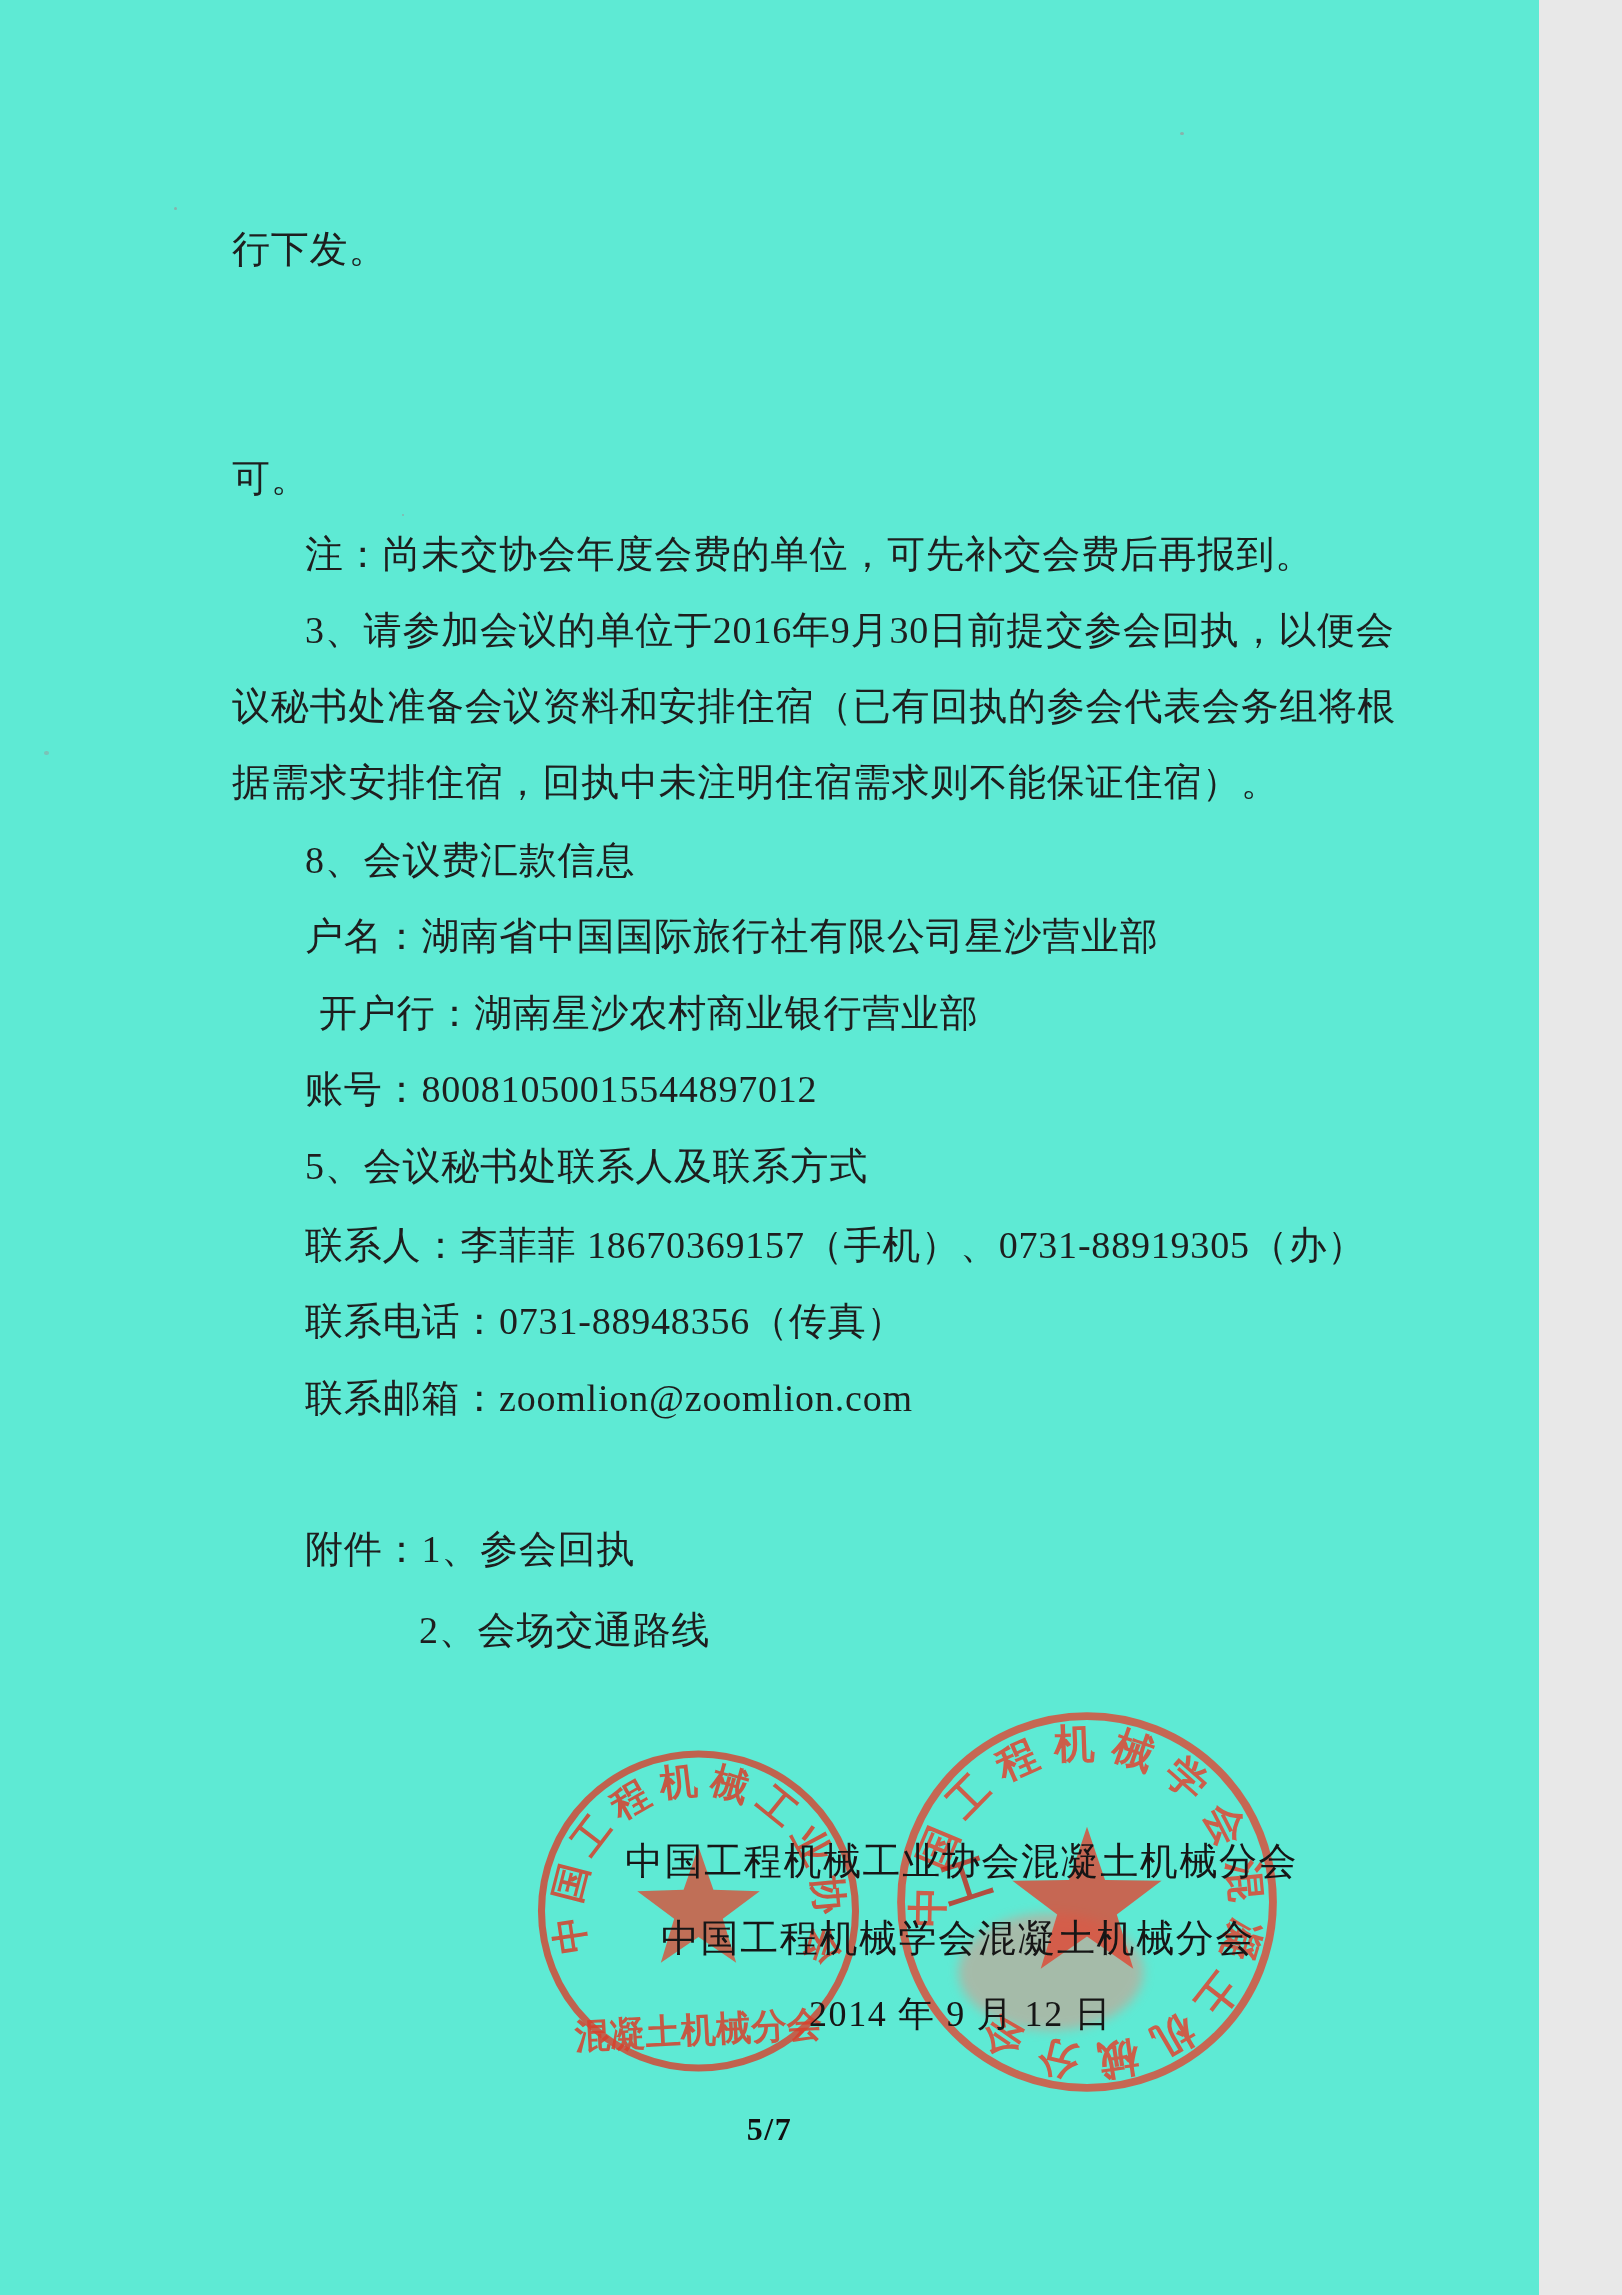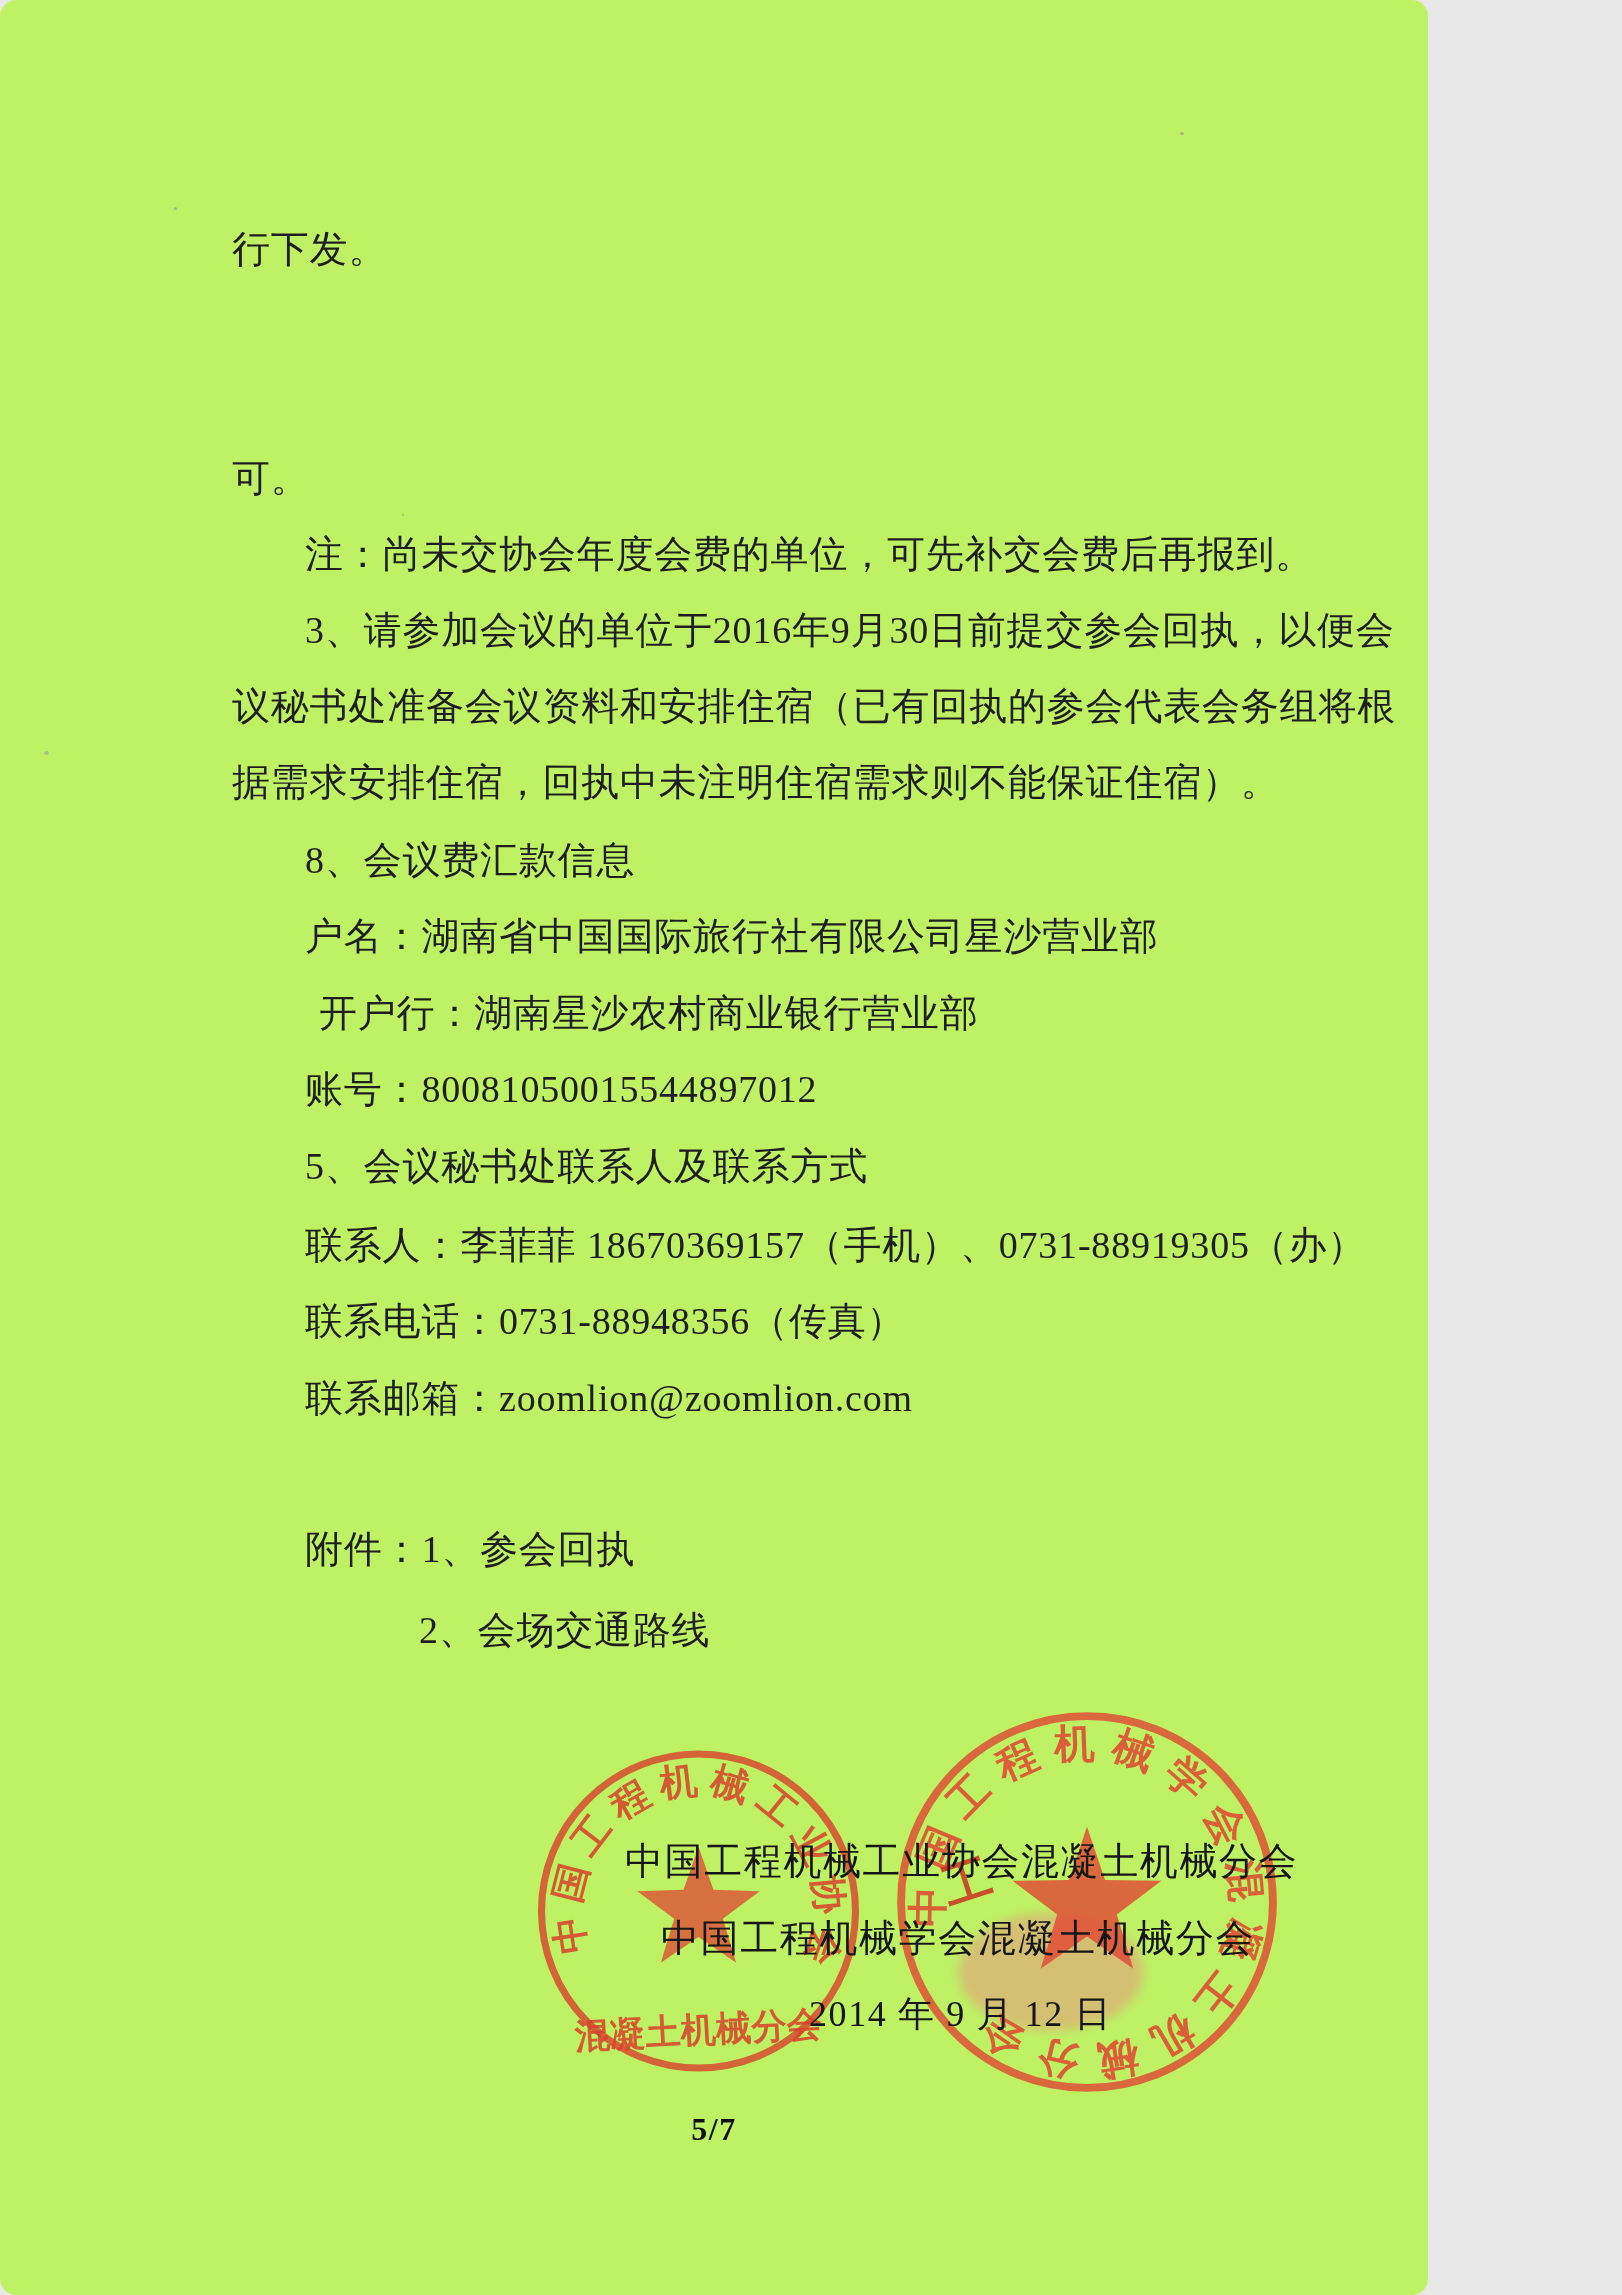--- a/index.html
+++ b/index.html
@@ -1,23 +1,22 @@
 <!DOCTYPE html>
 <html style="font-size:12.6px"><head>
 <meta charset="utf-8">
 <style>
   html,body{margin:0;padding:0;background:#e8e8e8;}
   .page{
     position:relative;
-    width:1428px;height:2295px;
-    background:#bef264;
+    width:1539px;height:2295px;
+    background:#5eead4;
     overflow:hidden;
     font-family:"Liberation Serif","DejaVu Serif",serif;
     color:#1e1e1e;
-    border-radius:16px;
   }
   .bline{
     position:absolute;
     font-size:38px;
     line-height:46px;
     letter-spacing:0.8px;
     white-space:nowrap;
     color:#1e1e1e;
   }
   .sigline{

